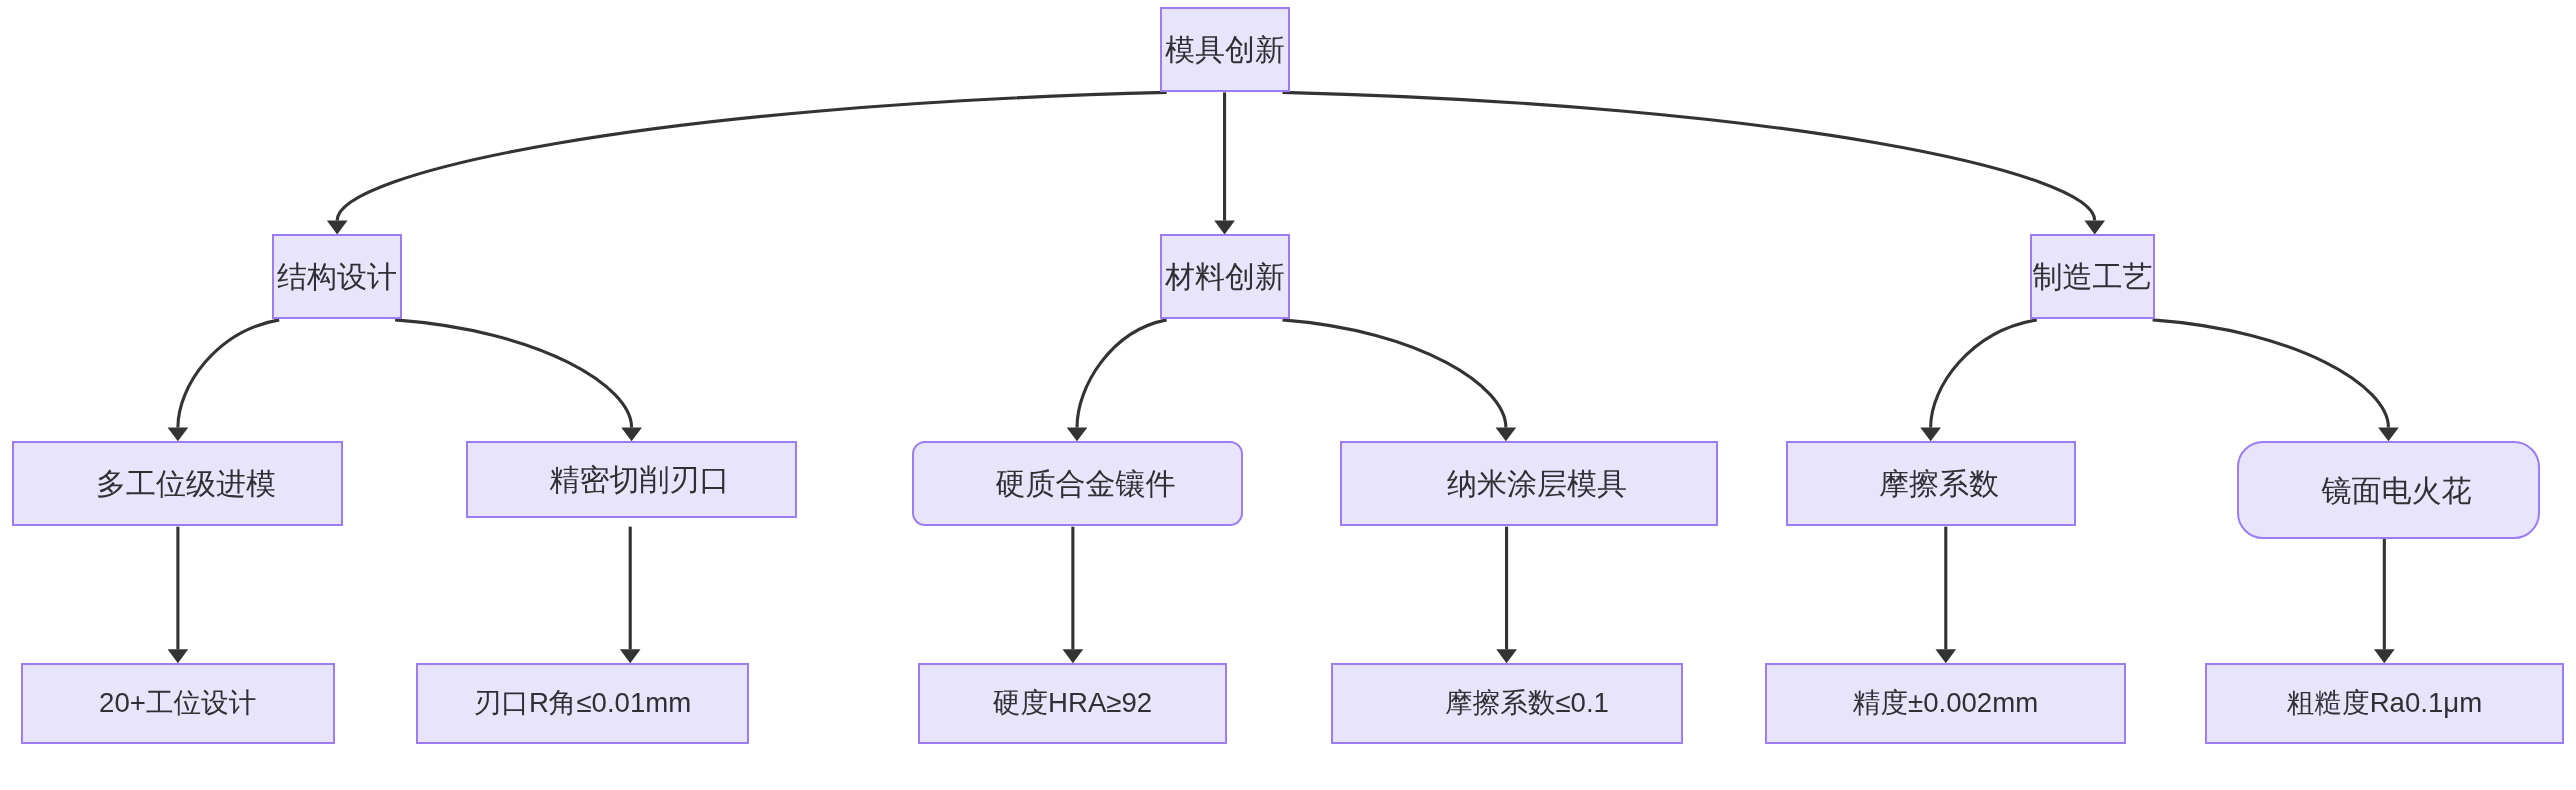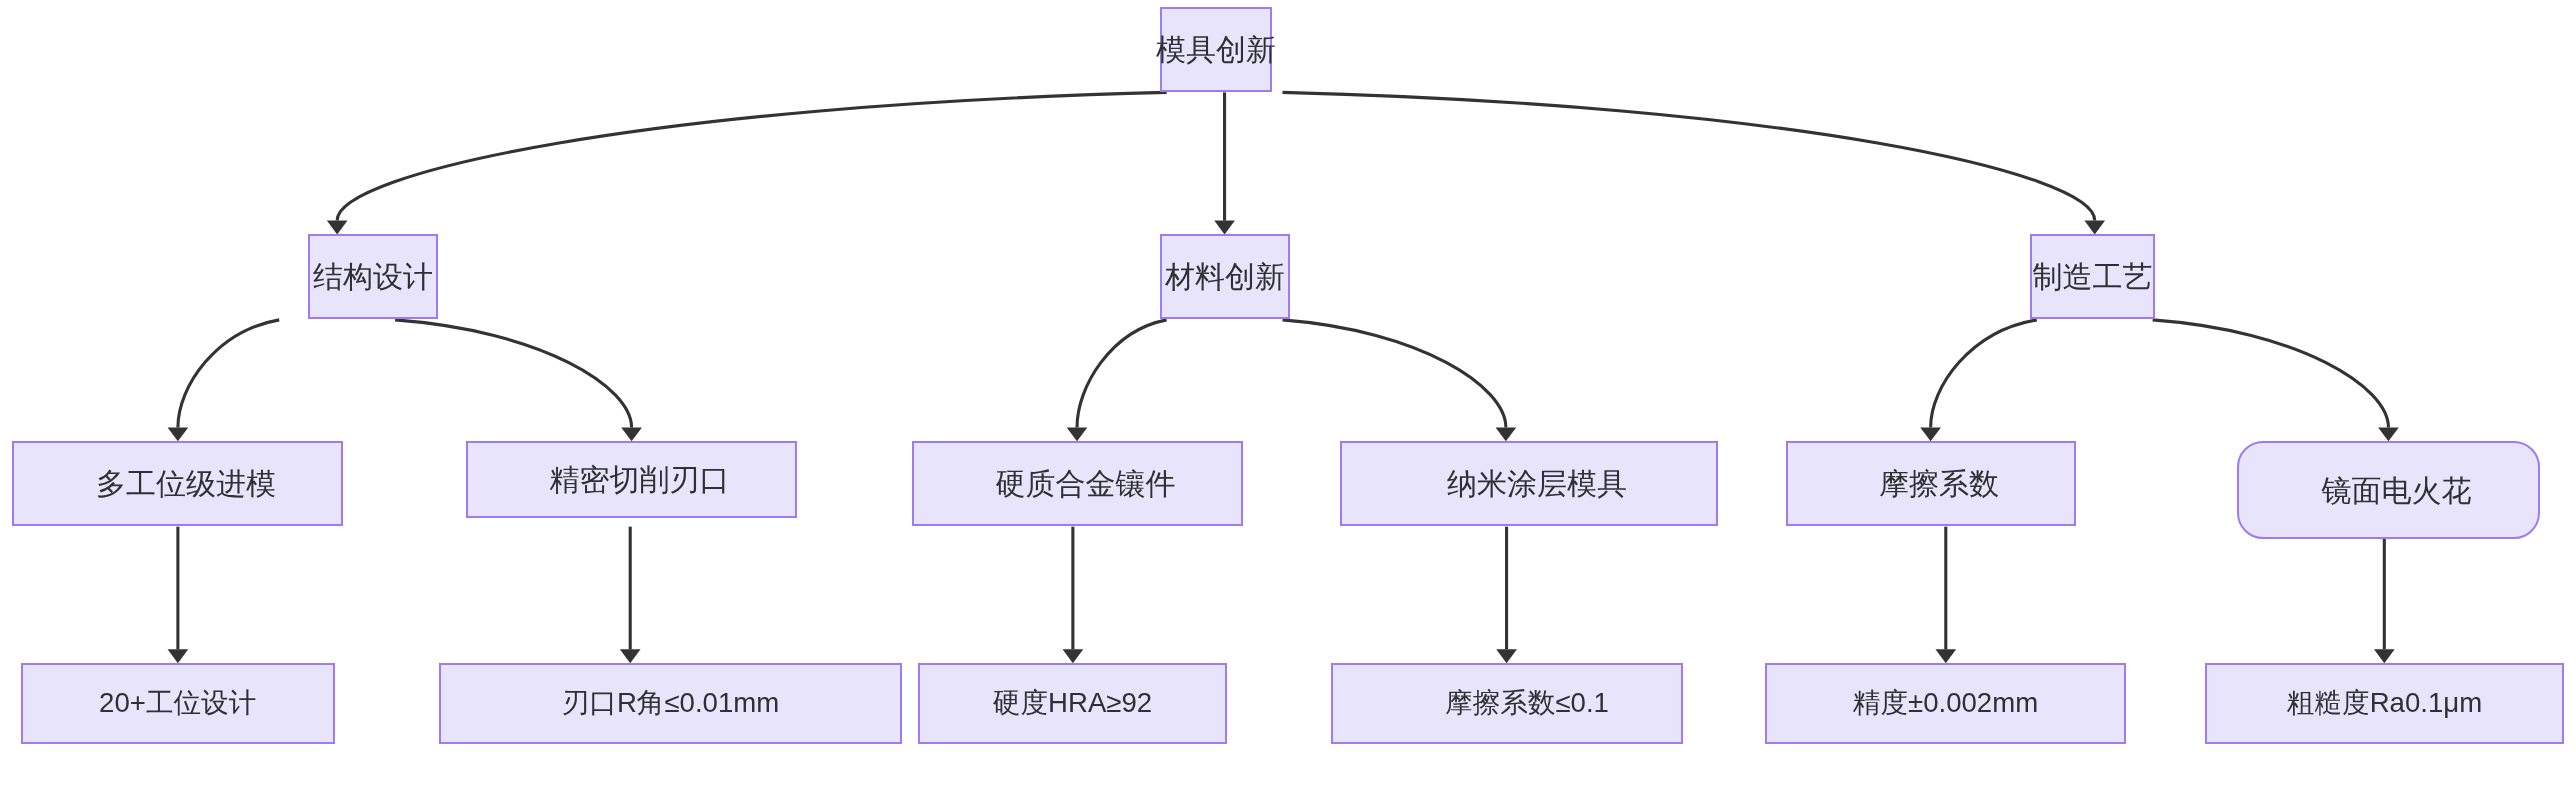--- a/index.html
+++ b/index.html
@@ -115,54 +115,54 @@
       <g>
         <path class="edge-path" d="M 2822 764 L 2822 942"></path>
         <polygon class="edge-head" points="2807,942 2837,942 2822,962"></polygon>
       </g>
       <g>
         <path class="edge-path" d="M 3458 764 L 3458 942"></path>
         <polygon class="edge-head" points="3443,942 3473,942 3458,962"></polygon>
       </g>
     </svg>
   <div id="node-layer">
-      <div class="node lvl0" style="left: 1160px; top: 6.9px; width: 112px; height: 85px;">
+      <div class="node lvl0" style="left: 1160px; top: 6.9px; width: 130px; height: 85px;">
         <span class="node-label">模具创新</span>
       </div>
-      <div class="node lvl1" style="left: 272px; top: 234px; width: 130px; height: 85px; margin-left: 36px;">
+      <div class="node lvl1" style="left: 272px; top: 234px; width: 130px; height: 85px;">
         <span class="node-label">结构设计</span>
       </div>
       <div class="node lvl1" style="left: 1160px; top: 234px; width: 130px; height: 85px;">
         <span class="node-label">材料创新</span>
       </div>
       <div class="node lvl1" style="left: 2030px; top: 234px; width: 125px; height: 85px;">
         <span class="node-label">制造工艺</span>
       </div>
       <div class="node lvl2" style="left: 12.4px; top: 441px; width: 331px; height: 85px;">
         <span class="node-label">多工位级进模</span>
       </div>
       <div class="node lvl2" style="left: 466px; top: 441px; width: 331px; height: 77px;">
         <span class="node-label">精密切削刃口</span>
       </div>
-      <div class="node lvl2" style="left: 912px; top: 441px; width: 331px; height: 85px;">
+      <div class="node lvl2" style="left: 912px; top: 441px; width: 331px; height: 85px; border-radius: 13px;">
         <span class="node-label">硬质合金镶件</span>
       </div>
       <div class="node lvl2" style="left: 1340px; top: 441px; width: 378px; height: 85px;">
         <span class="node-label">纳米涂层模具</span>
       </div>
       <div class="node lvl2" style="left: 1786px; top: 441px; width: 290px; height: 85px;">
         <span class="node-label">摩擦系数</span>
       </div>
       <div class="node lvl2" style="left: 2237px; top: 441px; width: 303px; height: 98px; border-radius: 26px;">
         <span class="node-label">镜面电火花</span>
       </div>
       <div class="node lvl3" style="left: 20.7px; top: 663px; width: 314px; height: 81px;">
         <span class="node-label">20+工位设计</span>
       </div>
-      <div class="node lvl3" style="left: 439px; top: 663px; width: 463px; height: 81px;">
+      <div class="node lvl3" style="left: 416px; top: 663px; width: 333px; height: 81px;">
         <span class="node-label">刃口R角≤0.01mm</span>
       </div>
       <div class="node lvl3" style="left: 918px; top: 663px; width: 309px; height: 81px;">
         <span class="node-label">硬度HRA≥92</span>
       </div>
       <div class="node lvl3" style="left: 1331px; top: 663px; width: 352px; height: 81px; padding-left: 40px;">
         <span class="node-label">摩擦系数≤0.1</span>
       </div>
       <div class="node lvl3" style="left: 1765px; top: 663px; width: 361px; height: 81px;">
         <span class="node-label">精度±0.002mm</span>

